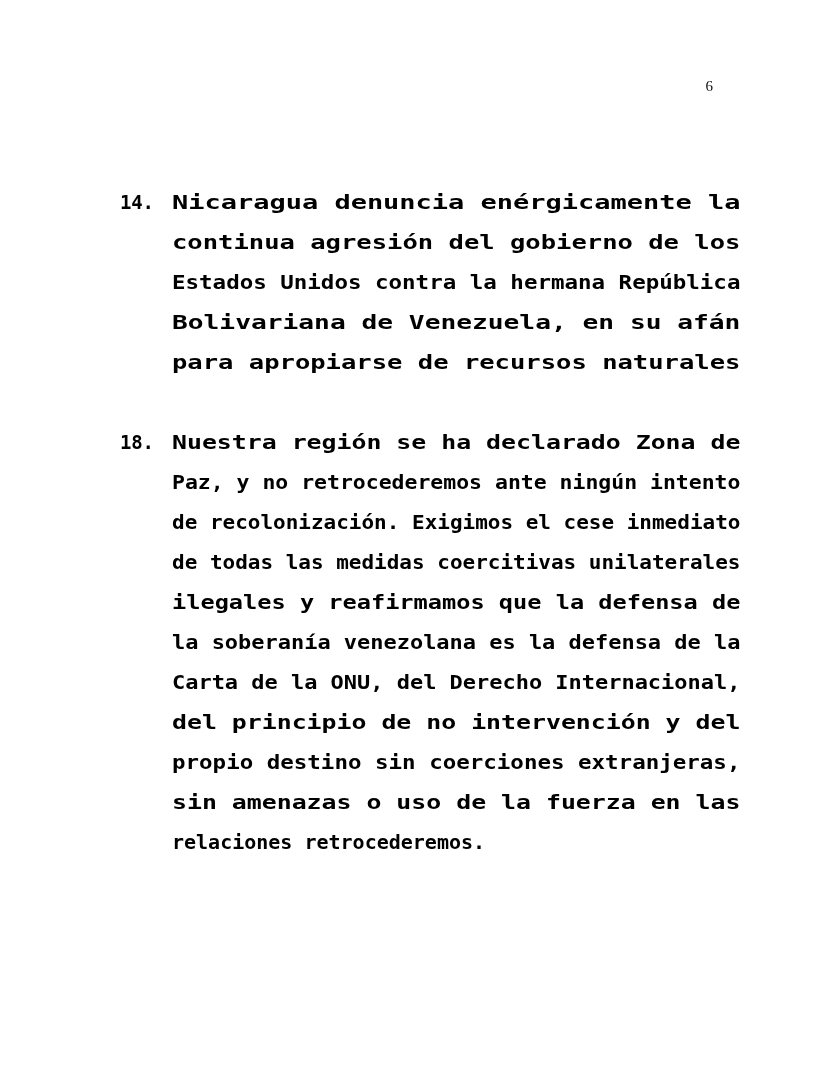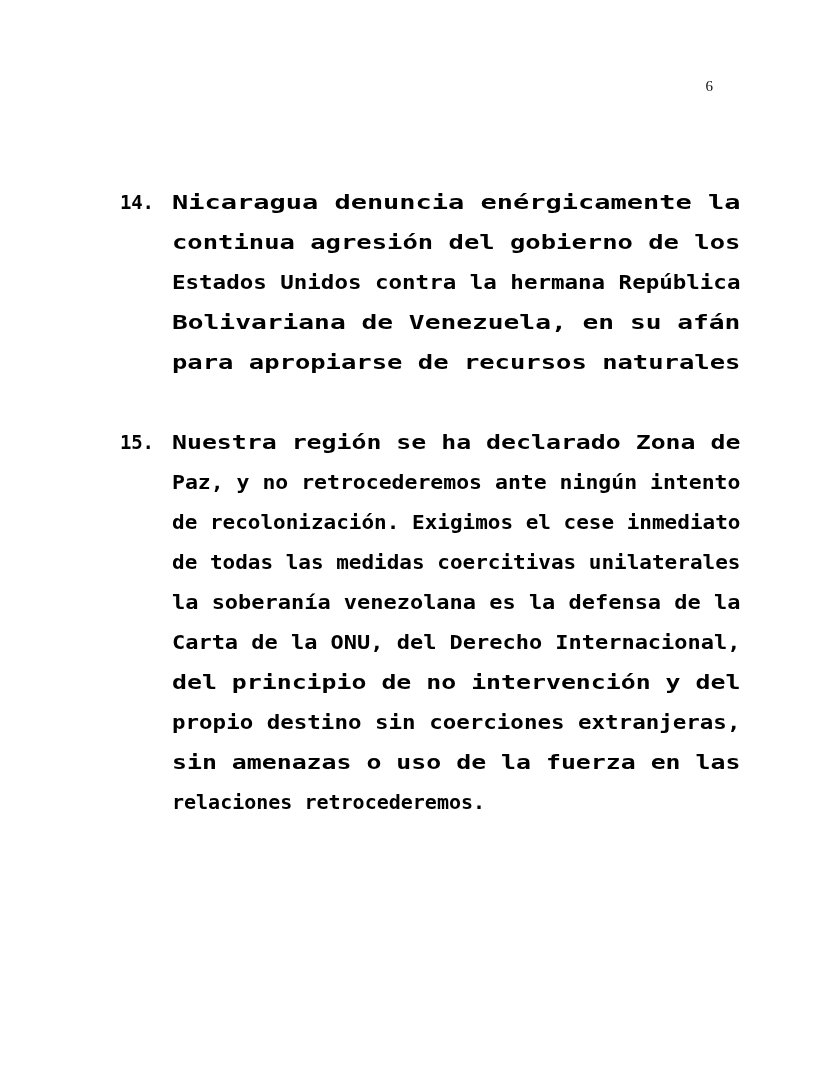--- a/index.html
+++ b/index.html
@@ -106,26 +106,27 @@
       <div class="para-lines">
           <div class="tline"><span style="transform: scaleX(1.34874);">Nicaragua denuncia enérgicamente la</span></div>
           <div class="tline"><span style="transform: scaleX(1.27584);">continua agresión del gobierno de los</span></div>
           <div class="tline"><span style="transform: scaleX(1.12398);">Estados Unidos contra la hermana República</span></div>
           <div class="tline"><span style="transform: scaleX(1.31128);">Bolivariana de Venezuela, en su afán</span></div>
           <div class="tline"><span style="transform: scaleX(1.27584);">para apropiarse de recursos naturales</span></div>
         </div>
     </div>
 
     <div class="para">
-      <div class="para-number">15.</div>
+      <div class="para-number">18.</div>
       <div class="para-lines">
           <div class="tline"><span style="transform: scaleX(1.24227);">Nuestra región se ha declarado Zona de</span></div>
           <div class="tline"><span style="transform: scaleX(1.07286);">Paz, y no retrocederemos ante ningún intento</span></div>
           <div class="tline"><span style="transform: scaleX(1.04902);">de recolonización. Exigimos el cese inmediato</span></div>
           <div class="tline"><span style="transform: scaleX(1.04902);">de todas las medidas coercitivas unilaterales</span></div>
+          <div class="tline"><span style="transform: scaleX(1.18017);">ilegales y reafirmamos que la defensa de</span></div>
           <div class="tline"><span style="transform: scaleX(1.09781);">la soberanía venezolana es la defensa de la</span></div>
           <div class="tline"><span style="transform: scaleX(1.09781);">Carta de la ONU, del Derecho Internacional,</span></div>
           <div class="tline"><span style="transform: scaleX(1.24227);">del principio de no intervención y del</span></div>
           <div class="tline"><span style="transform: scaleX(1.12398);">propio destino sin coerciones extranjeras,</span></div>
           <div class="tline"><span style="transform: scaleX(1.24227);">sin amenazas o uso de la fuerza en las</span></div>
           <div class="tline"><span>relaciones retrocederemos.</span></div>
         </div>
     </div>
 
   </div>

